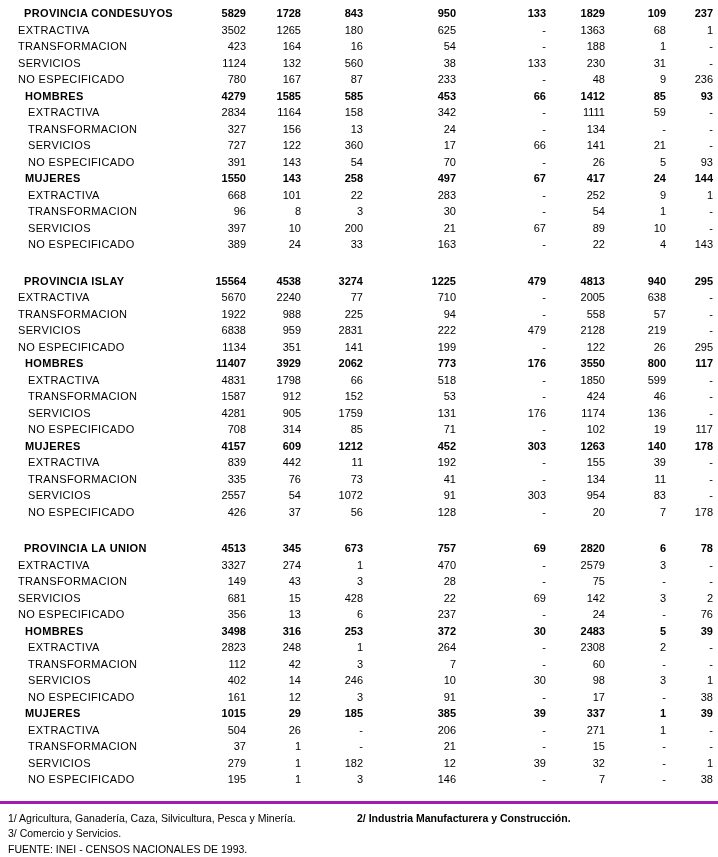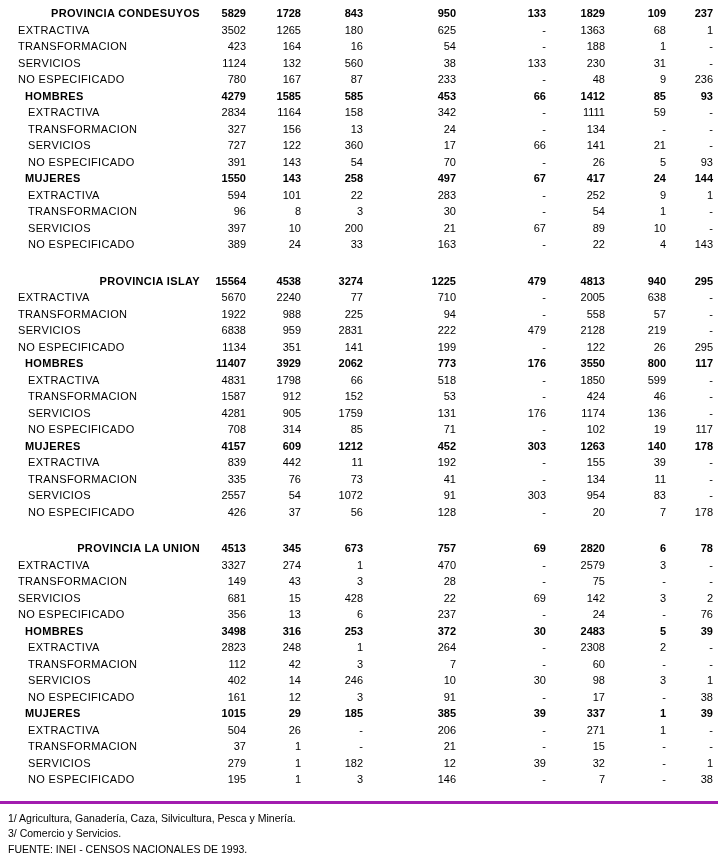--- a/index.html
+++ b/index.html
@@ -31,21 +31,21 @@
   }
   .row.bold { font-weight: bold; }
   .cell.num {
     text-align: right;
     font-variant-numeric: tabular-nums;
   }
   .cell.label {
     letter-spacing: 0.35px;
     overflow: hidden;
   }
-  .indent-0 .cell.label { padding-left: 8px; text-align: right; }
+  .indent-0 .cell.label { padding-left: 24px; }
   .indent-1 .cell.label { padding-left: 18px; }
   .indent-2 .cell.label { padding-left: 25px; }
   .indent-3 .cell.label { padding-left: 28px; }
   .footer {
     margin-top: 13px;
     border-top: 3px solid #a21caf;
     padding-top: 7px;
     font-size: 10.5px;
   }
   .fline {
@@ -183,21 +183,21 @@
         <div class="cell num">143</div>
         <div class="cell num">258</div>
         <div class="cell num">497</div>
         <div class="cell num">67</div>
         <div class="cell num">417</div>
         <div class="cell num">24</div>
         <div class="cell num">144</div>
       </div>
       <div class="row indent-3">
         <div class="cell label">EXTRACTIVA</div>
-        <div class="cell num">594</div>
+        <div class="cell num">668</div>
         <div class="cell num">101</div>
         <div class="cell num">22</div>
         <div class="cell num">283</div>
         <div class="cell num">-</div>
         <div class="cell num">252</div>
         <div class="cell num">9</div>
         <div class="cell num">1</div>
       </div>
       <div class="row indent-3">
         <div class="cell label">TRANSFORMACION</div>
@@ -565,20 +565,21 @@
         <div class="cell num">7</div>
         <div class="cell num">-</div>
         <div class="cell num">38</div>
       </div>
     </div>
   </div>
 
 <div class="footer">
   <div class="fline">
     <span>1/  Agricultura, Ganadería, Caza, Silvicultura, Pesca y Minería.</span>
+    <span class="fnote-2">2/  Industria Manufacturera y Construcción.</span>
   </div>
   <div class="fline">
     <span>3/  Comercio y Servicios.</span>
   </div>
   <div class="fline">
     <span>FUENTE: INEI - CENSOS NACIONALES DE 1993.</span>
   </div>
 </div>
 
 </body></html>

